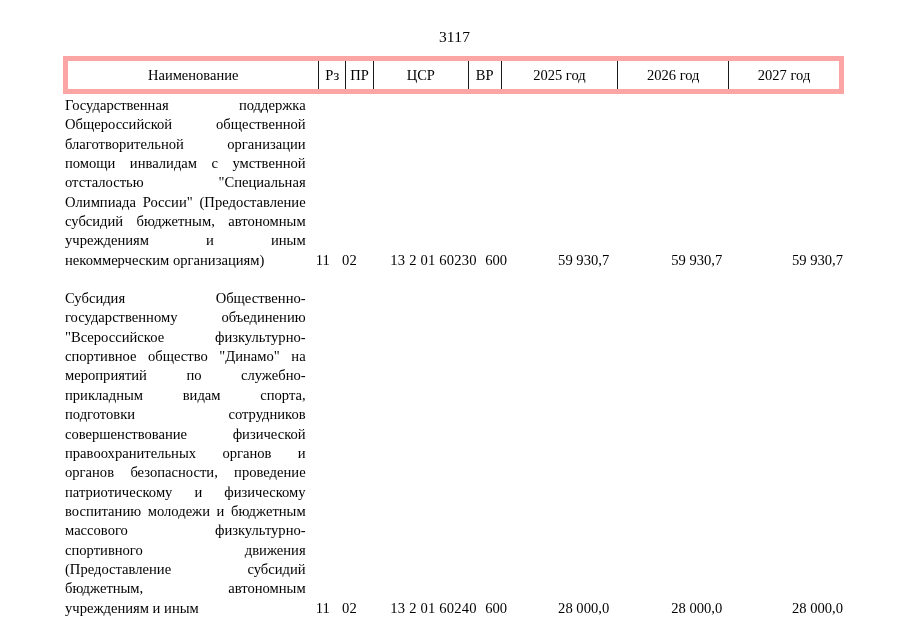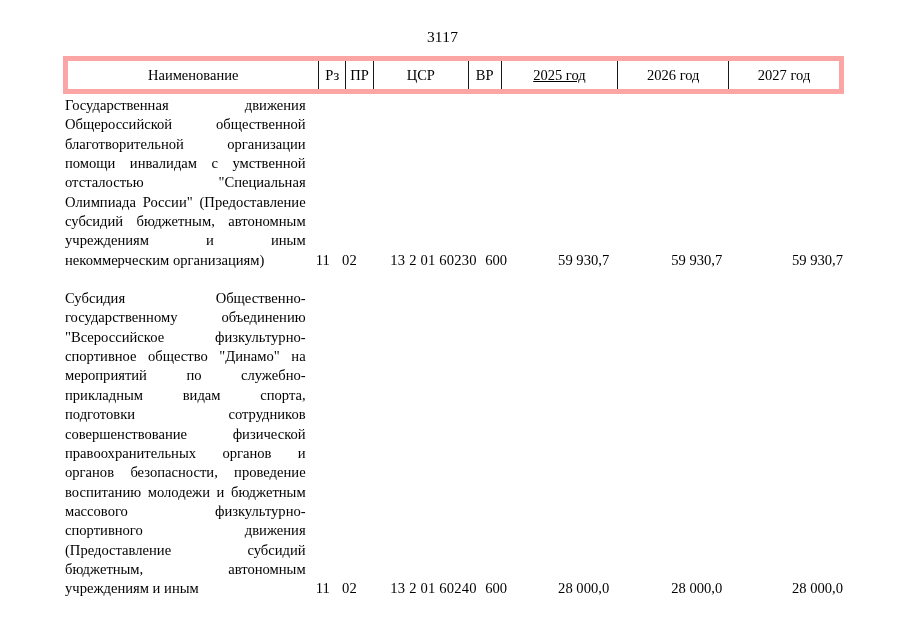--- a/index.html
+++ b/index.html
@@ -19,21 +19,21 @@
   .page {
     position: relative;
     width: 905px;
     height: 640px;
   }
 
   
   .page-number {
     position: absolute;
     top: 28px;
-    left: 0;
+    left: 12px;
     width: 885px;
     text-align: center;
     font-size: 15.5px;
     line-height: 18px;
     letter-spacing: 0.2px;
   }
 
   
   .table-header {
     position: absolute;
@@ -56,21 +56,21 @@
     border-right: 1px solid #1a1a1a;
     white-space: nowrap;
   }
   .th:last-child { border-right: none; }
 
   .th-name { width: 254px; }
   .th-rz   { width: 27px; }
   .th-pr   { width: 28px; }
   .th-csr  { width: 96px; }
   .th-vr   { width: 33px; }
-  .th-y1   { width: 118px; text-decoration: underline; }
+  .th-y1   { width: 118px; }
   .th-y2   { width: 112px; }
   .th-y3   { width: 111px; }
 
   
   .rows {
     position: absolute;
     left: 63px;
     top: 96px;
     width: 781px;
   }
@@ -125,21 +125,21 @@
     <div class="th th-vr">ВР</div>
     <div class="th th-y1">2025 год</div>
     <div class="th th-y2">2026 год</div>
     <div class="th th-y3">2027 год</div>
   </div>
 
   <div class="rows">
 
     <div class="row">
       <div class="cell-name">
-          <span>Государственная движения</span>
+          <span>Государственная поддержка</span>
           <span>Общероссийской общественной</span>
           <span>благотворительной организации</span>
           <span>помощи инвалидам с умственной</span>
           <span>отсталостью "Специальная</span>
           <span>Олимпиада России" (Предоставление</span>
           <span>субсидий бюджетным, автономным</span>
           <span>учреждениям и иным</span>
           <span style="text-align-last: left;">некоммерческим организациям)</span>
         </div>
       <div class="cell-num c-rz">11</div>
@@ -156,20 +156,21 @@
           <span>Субсидия Общественно-</span>
           <span>государственному объединению</span>
           <span>"Всероссийское физкультурно-</span>
           <span>спортивное общество "Динамо" на</span>
           <span>мероприятий по служебно-</span>
           <span>прикладным видам спорта,</span>
           <span>подготовки сотрудников</span>
           <span>совершенствование физической</span>
           <span>правоохранительных органов и</span>
           <span>органов безопасности, проведение</span>
+          <span>патриотическому и физическому</span>
           <span>воспитанию молодежи и бюджетным</span>
           <span>массового физкультурно-</span>
           <span>спортивного движения</span>
           <span>(Предоставление субсидий</span>
           <span>бюджетным, автономным</span>
           <span style="text-align-last: left;">учреждениям и иным</span>
         </div>
       <div class="cell-num c-rz">11</div>
       <div class="cell-num c-pr">02</div>
       <div class="cell-num c-csr">13 2 01 60240</div>

